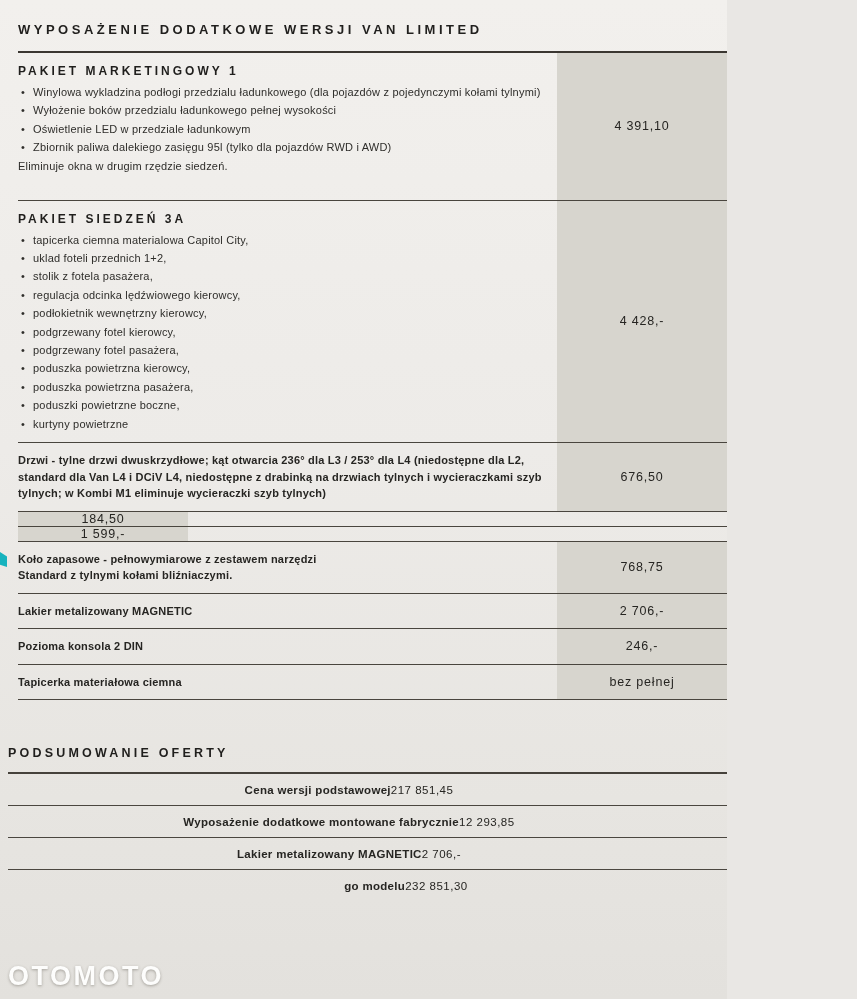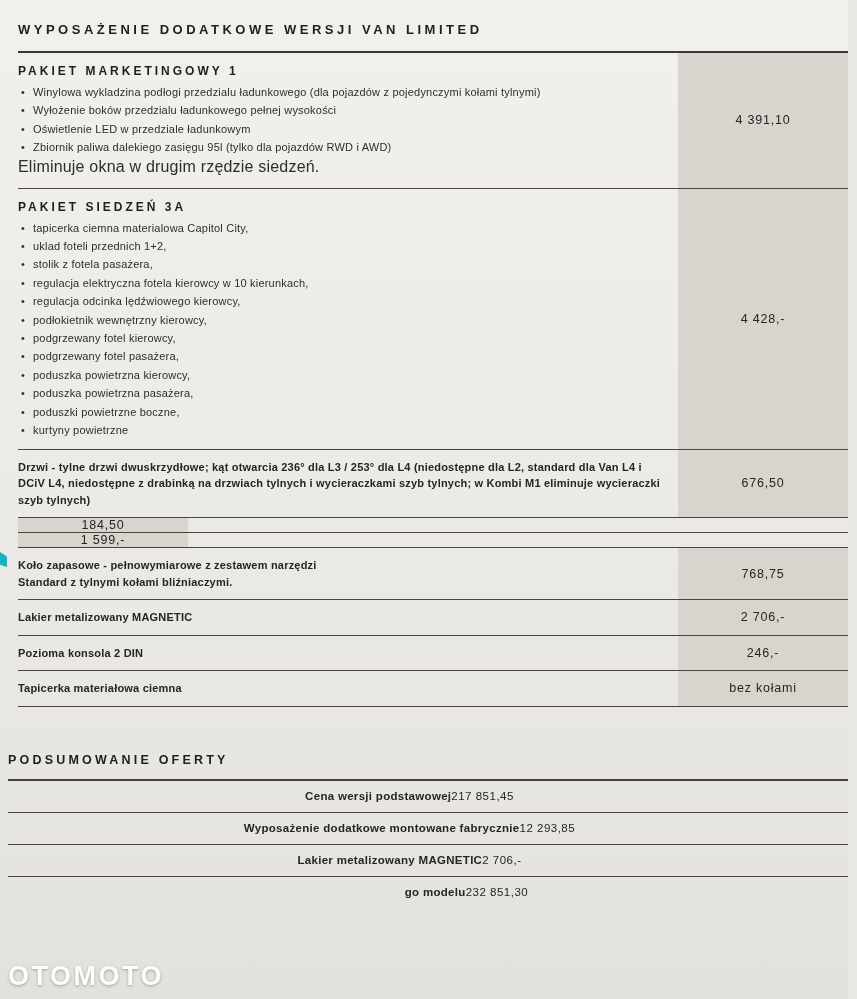--- a/index.html
+++ b/index.html
@@ -2,21 +2,21 @@
 <html><head>
 <meta charset="utf-8">
 <style>
   html,body { margin:0; padding:0; }
   body {
     width:857px; height:999px; overflow:hidden;
     background:#e9e7e4;
     font-family:"Liberation Sans", sans-serif;
   }
   .sheet {
-    position:relative; width:848px; height:999px; overflow:hidden;
+    position:relative; width:727px; height:999px; overflow:hidden;
     background:linear-gradient(180deg,#f2f0ed 0%,#edebe8 45%,#e7e5e1 80%,#e3e1dd 100%);
     color:#2b2a27;
   }
   
   .doc-title {
     margin:0; padding:22px 0 14px 18px;
     font-size:13px; font-weight:700; letter-spacing:3.5px;
     color:#201f1d; line-height:15px;
   }
   
@@ -32,21 +32,21 @@
     margin:0 0 5px; padding-top:2px;
     font-size:12px; font-weight:700; letter-spacing:3px;
     color:#201f1d; line-height:14px;
   }
   .opt-bullets { list-style:none; margin:0; padding:0; }
   .opt-bullets li {
     position:relative; padding-left:15px;
     font-size:11px; line-height:18.4px; letter-spacing:0.2px; color:#2e2d2a;
   }
   .opt-bullets li::before { content:"\2022"; position:absolute; left:3px; }
-  .opt-note { margin:1px 0 4px; font-size:16px; line-height:17px; letter-spacing:0.2px; color:#2e2d2a; }
+  .opt-note { margin:1px 0 16px; font-size:11px; line-height:17px; letter-spacing:0.2px; color:#2e2d2a; }
   .opt-text { margin:0; font-size:11px; font-weight:700; line-height:16.5px; letter-spacing:0.2px; color:#262522; }
   .opt-text + .opt-text { margin-top:3px; }
   
   .summary { margin:46px 0 0 8px; }
   .summary-title {
     margin:0 0 11px; font-size:12.5px; font-weight:700;
     letter-spacing:3.2px; color:#201f1d; line-height:15px;
   }
   .sum-rows { border-top:2px solid #46423b; }
   .sum-row {
@@ -93,21 +93,20 @@
       <div class="opt-price">4 391,10</div>
     </div>
 
     <div class="opt-row">
       <div class="opt-desc">
         <h2 class="opt-heading">PAKIET SIEDZEŃ 3A</h2>
         <ul class="opt-bullets">
           <li>tapicerka ciemna materialowa Capitol City,</li>
           <li>uklad foteli przednich 1+2,</li>
           <li>stolik z fotela pasażera,</li>
-          <li>regulacja elektryczna fotela kierowcy w 10 kierunkach,</li>
           <li>regulacja odcinka lędźwiowego kierowcy,</li>
           <li>podłokietnik wewnętrzny kierowcy,</li>
           <li>podgrzewany fotel kierowcy,</li>
           <li>podgrzewany fotel pasażera,</li>
           <li>poduszka powietrzna kierowcy,</li>
           <li>poduszka powietrzna pasażera,</li>
           <li>poduszki powietrzne boczne,</li>
           <li>kurtyny powietrzne</li>
         </ul>
       </div>
@@ -148,21 +147,21 @@
       <div class="opt-desc">
         <p class="opt-text">Pozioma konsola 2 DIN</p>
       </div>
       <div class="opt-price">246,-</div>
     </div>
 
     <div class="opt-row">
       <div class="opt-desc">
         <p class="opt-text">Tapicerka materiałowa ciemna</p>
       </div>
-      <div class="opt-price">bez kołami</div>
+      <div class="opt-price">bez pełnej</div>
     </div>
 
   </section>
 
   <section class="summary">
     <h2 class="summary-title">PODSUMOWANIE OFERTY</h2>
     <div class="sum-rows">
       <div class="sum-row">
         <span class="sum-label">Cena wersji podstawowej</span>
         <span class="sum-value">217 851,45</span>

